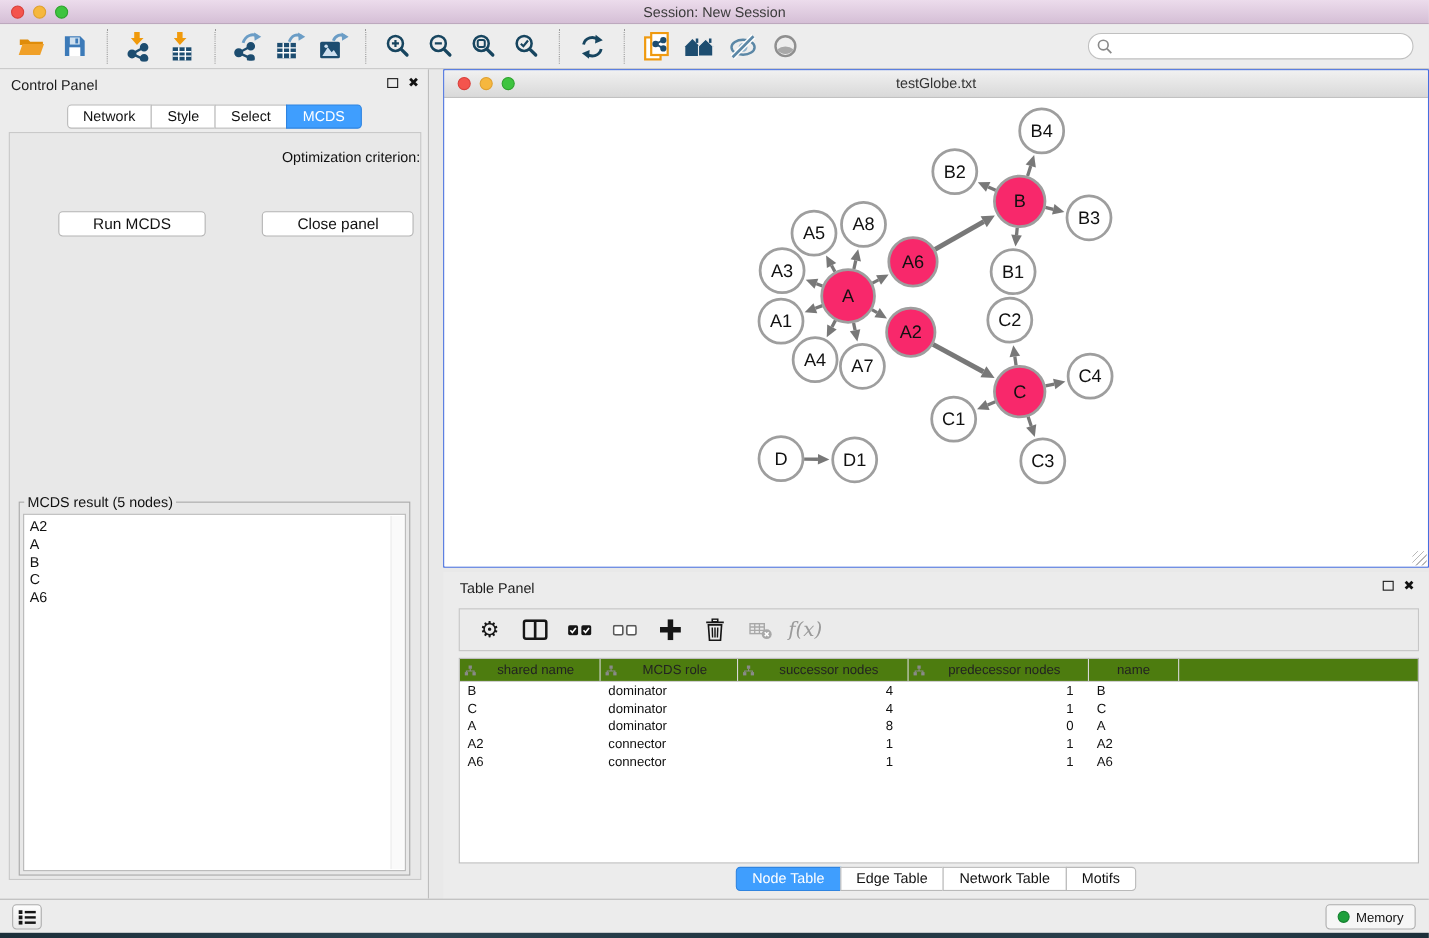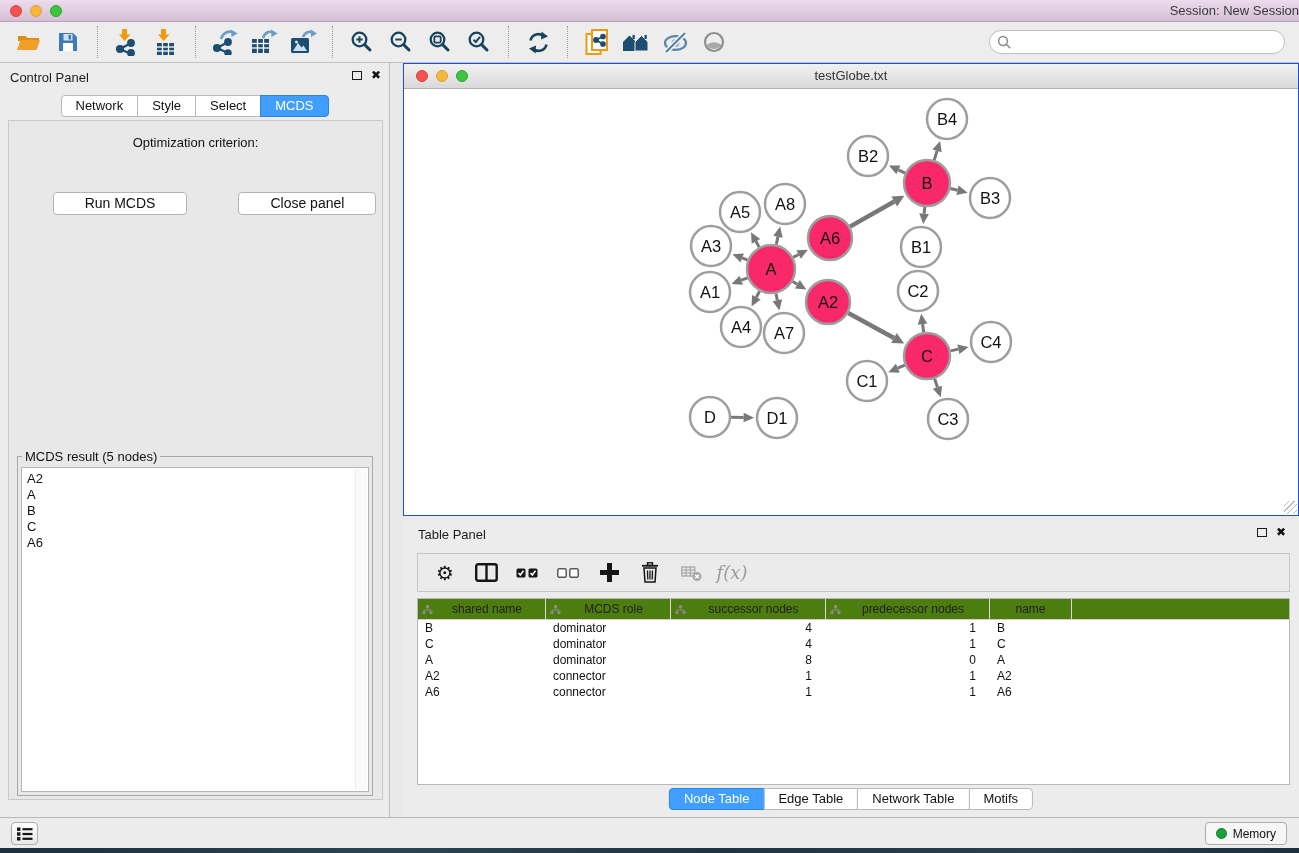--- a/index.html
+++ b/index.html
@@ -6,21 +6,21 @@
   html,body { width:1299px; height:853px; }
   body {
     font-family: "Liberation Sans", "DejaVu Sans", sans-serif;
     background:#e9e9e9; position:relative; overflow:hidden;
     -webkit-font-smoothing:antialiased;
   }
 
   
   .titlebar { position:absolute; top:0; left:0; width:1299px; height:22px;
     background:linear-gradient(#ecdcec,#d5bfd6); border-bottom:1px solid #b9a2ba;
-    text-align:right; font-size:13px; color:#3b3b3b; line-height:21px; }
+    text-align:center; font-size:13px; color:#3b3b3b; line-height:21px; }
   .lights { position:absolute; left:10px; top:5px; display:flex; gap:8px; }
   .light { width:12px; height:12px; border-radius:50%; }
   .light.red { background:#f4544d; border:1px solid #d8413c; }
   .light.yellow { background:#f6b73e; border:1px solid #dfa131; }
   .light.green { background:#3ec43f; border:1px solid #2fa32f; }
 
   
   .toolbar { position:absolute; top:22px; left:0; width:1299px; height:41px;
     background:#ededed; border-bottom:1px solid #c2c2c2;
     display:flex; align-items:center; padding:0 14px; gap:9px; }
@@ -42,21 +42,21 @@
 
   .cp-tabs { position:absolute; top:32px; left:50%; transform:translateX(-50%); display:flex; }
   .seg-tab { height:22px; line-height:20px; padding:0 14px; font-size:13px; background:#fff;
     border:1px solid #b9b9b9; margin-left:-1px; color:#111; white-space:nowrap; }
   .seg-tab:first-child { border-radius:4px 0 0 4px; margin-left:0; }
   .seg-tab:last-child { border-radius:0 4px 4px 0; }
   .seg-tab.selected { background:#3f9efe; border-color:#2f84e0; color:#fff; }
 
   .cp-content { position:absolute; left:8px; top:57px; width:375px; height:680px;
     background:#e8e8e8; border:1px solid #c9c9c9; }
-  .opt-label { position:absolute; top:14px; width:100%; text-align:center; font-size:13px; color:#111; }
+  .opt-label { position:absolute; top:14px; width:100%; text-align:right; font-size:13px; color:#111; }
   .combo { position:absolute; top:37px; left:34px; width:313px; height:23px; background:#fff;
     border:1px solid #ababab; border-radius:4px; display:flex; align-items:center; }
   .combo-text { flex:1; font-size:13px; padding-left:9px; color:#111; white-space:nowrap; overflow:hidden; }
   .combo-step { width:19px; height:23px; margin-right:-1px; border-radius:0 4px 4px 0;
     background:linear-gradient(#6cb0f8,#2e7ef0); display:flex; align-items:center; justify-content:center; }
   .cp-buttons { position:absolute; top:71px; left:0; width:100%; display:flex; justify-content:center; gap:13px; }
   .push-btn { height:23px; line-height:21px; padding:0 31px; background:#fff; border:1px solid #b4b4b4;
     border-radius:4px; font-size:14px; color:#111;margin-left:38px; }
 
   .result-box { position:absolute; left:8px; right:9px; top:335px; bottom:3px;

